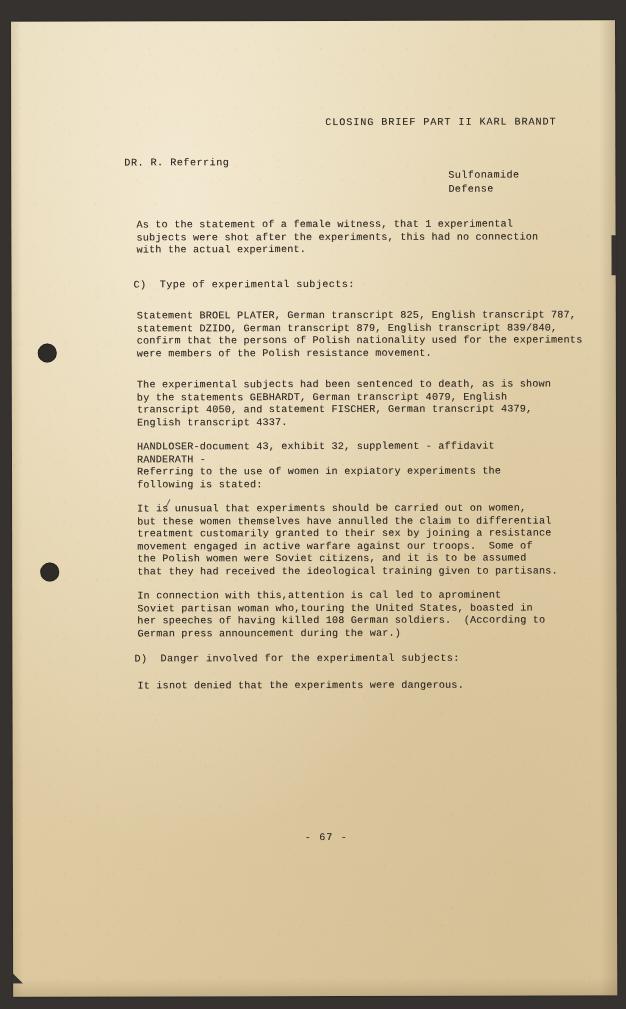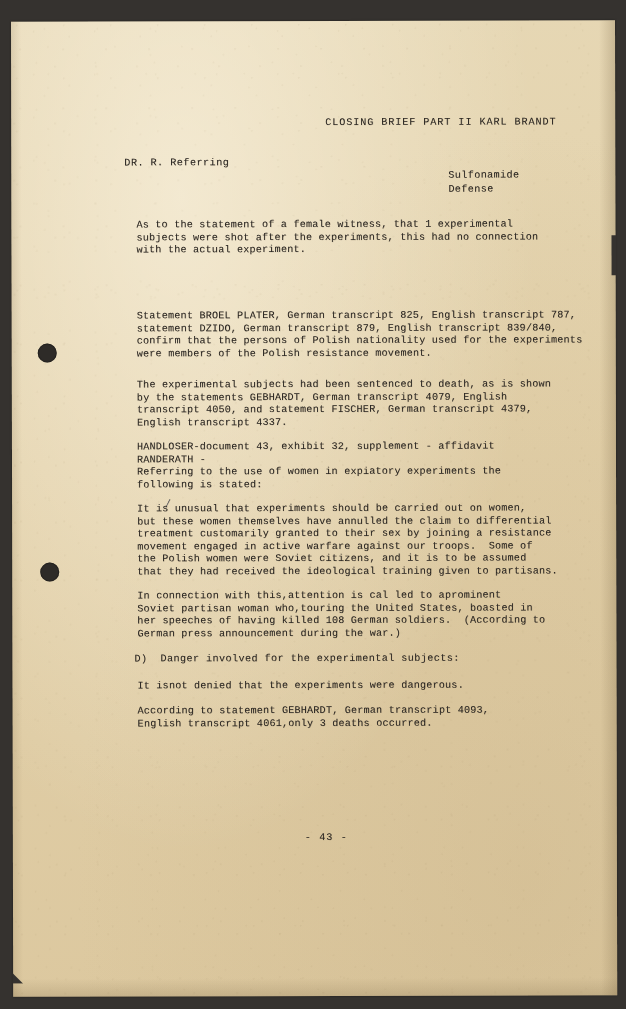--- a/index.html
+++ b/index.html
@@ -167,20 +167,21 @@
 
       <div class="tx" id="addressee">DR. R. Referring</div>
 
       <div class="tx u" id="case-label">Sulfonamide
 Defense</div>
 
       <div class="tx para" id="para-intro">As to the statement of a female witness, that 1 experimental
 subjects were shot after the experiments, this had no connection
 with the actual experiment.</div>
 
+      <div class="tx u" id="heading-c">C)  Type of experimental subjects:</div>
 
       <div class="tx para" id="para-c1">Statement BROEL PLATER, German transcript 825, English transcript 787,
 statement DZIDO, German transcript 879, English transcript 839/840,
 confirm that the persons of Polish nationality used for the experiments
 were members of the Polish resistance movement.</div>
 
       <div class="tx para" id="para-c2">The experimental subjects had been sentenced to death, as is shown
 by the statements GEBHARDT, German transcript 4079, English
 transcript 4050, and statement FISCHER, German transcript 4379,
 English transcript 4337.</div>
@@ -201,20 +202,18 @@
 
       <div class="tx para" id="para-c5">In connection with this,attention is cal led to aprominent
 Soviet partisan woman who,touring the United States, boasted in
 her speeches of having killed 108 German soldiers.  (According to
 German press announcement during the war.)</div>
 
       <div class="tx para" id="para-d1">It isnot denied that the experiments were dangerous.</div>
 
       <div class="tx u" id="heading-d">D)  Danger involved for the experimental subjects:</div>
 
-      <div class="tx para" id="para-d2">According to statement GEBHARDT, German transcript 4093,
-English transcript 4061,only 3 deaths occurred.</div>
-
-      <div class="tx" id="page-number">- 43 -</div>
+
+      <div class="tx" id="page-number">- 67 -</div>
 
     </div>
   </div>
 </div>
 
 </body></html>

